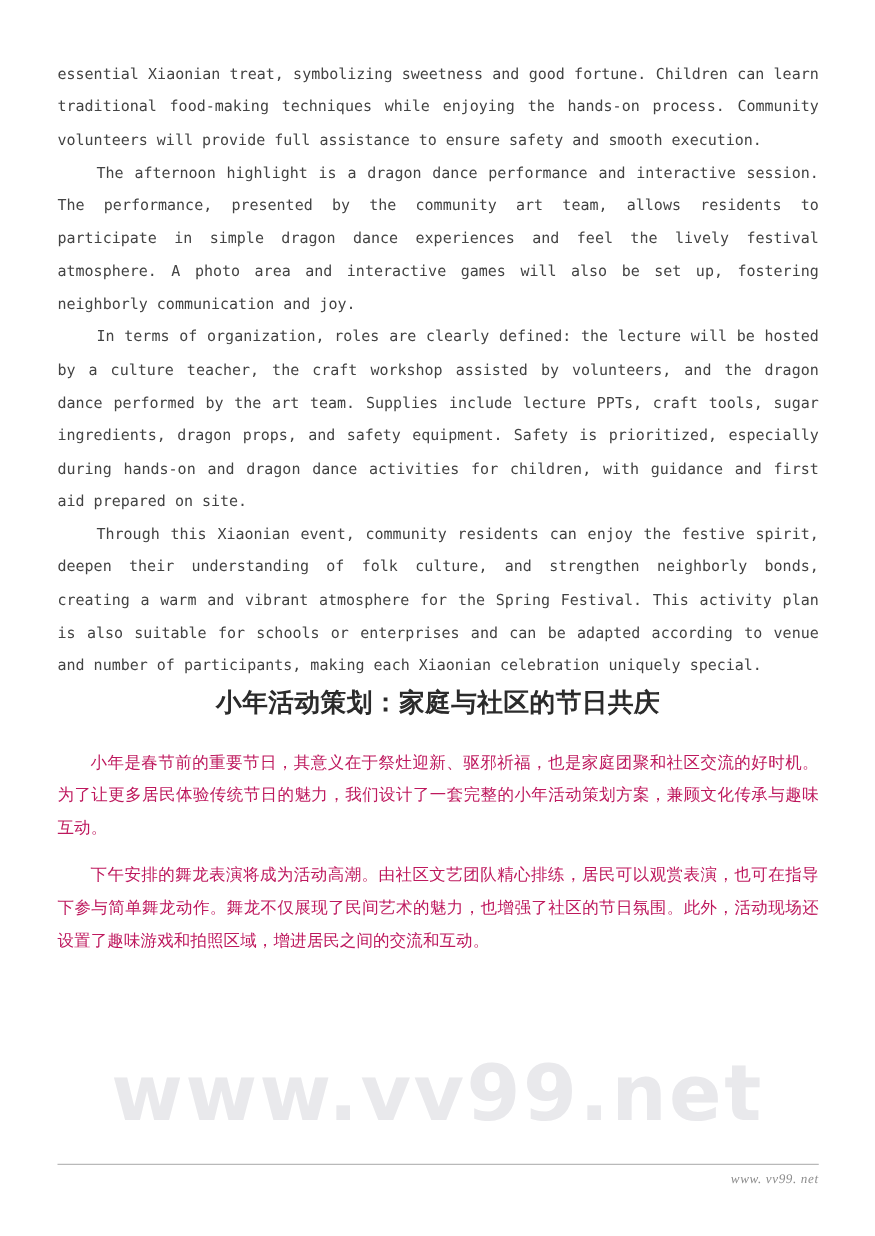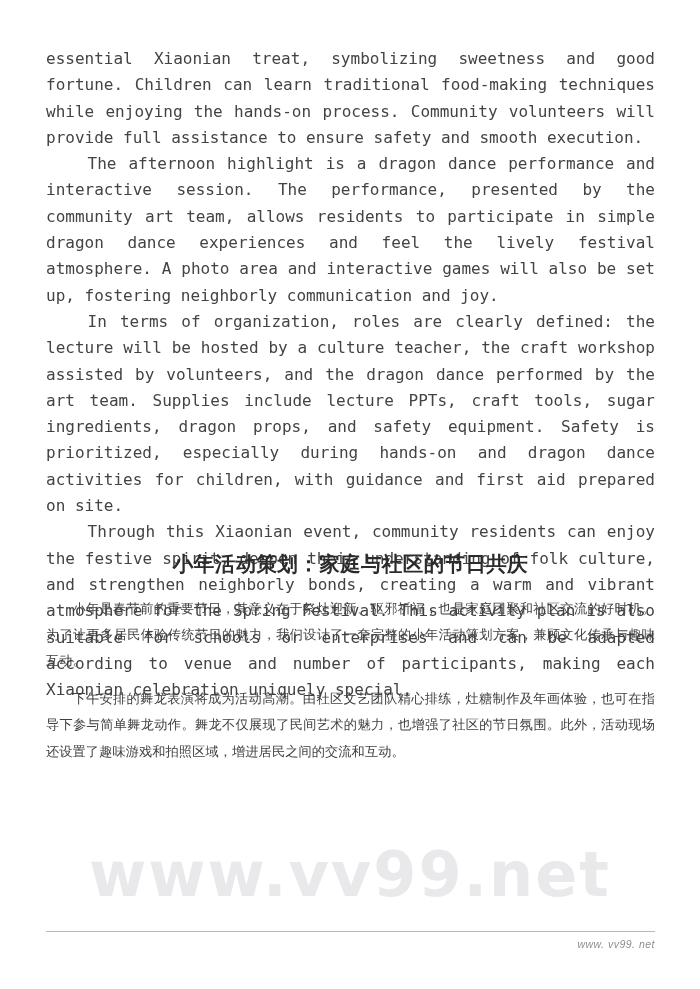--- a/index.html
+++ b/index.html
@@ -51,21 +51,21 @@
   .section-en {
     position: absolute;
     left: 46px;
     top: 46px;
     width: 609px;
   }
 
   p.en {
     margin: 0 0 0 0;
     font-family: "DejaVu Sans Mono", "Liberation Mono", monospace;
-    font-size: 16px;
+    font-size: 12px;
     line-height: 26.3px;
     color: #434343;
     text-align: justify;
     text-justify: inter-word;
     text-indent: 0;
     letter-spacing: 0px;
     word-spacing: 0px;
   }
   p.en + p.en {
   }
@@ -76,35 +76,35 @@
   
   .section-cn {
     position: absolute;
     left: 46px;
     top: 551px;
     width: 609px;
   }
 
   h1.cn-title {
     margin: 0 0 18px 0;
-    font-family: Liberation Serif, serif;
+    font-family: Liberation Mono, monospace;
     font-size: 20.5px;
     font-weight: 700;
     color: #2b2b2b;
     text-align: center;
     letter-spacing: 0.4px;
     line-height: 1.35;
   }
 
   p.cn {
     margin: 0;
-    font-family: Liberation Mono, monospace;
+    font-family: Liberation Serif, serif;
     font-size: 13.2px;
     line-height: 26.4px;
-    color: #404040;
+    color: #be185d;
     text-align: justify;
     text-indent: 2em;
     letter-spacing: 0.1px;
   }
   p.cn + p.cn {
     margin-top: 11px;
   }
 
   
   .footer {
@@ -115,21 +115,21 @@
     z-index: 3;
   }
   .footer-rule {
     width: 100%;
     height: 1px;
     background: #b9b9b9;
     margin: 0 0 6px 0;
   }
   .footer-url {
     text-align: right;
-    font-family: Liberation Sans, sans-serif;
+    font-family: Liberation Serif, serif;
     font-style: italic;
     font-size: 10.5px;
     color: #8d8d8d;
     letter-spacing: 0.5px;
   }
 </style>
 </head>
 <body>
 
 <div class="page">
@@ -141,21 +141,21 @@
     <div class="section-en">
       <p class="en">essential Xiaonian treat, symbolizing sweetness and good fortune. Children can learn traditional food-making techniques while enjoying the hands-on process. Community volunteers will provide full assistance to ensure safety and smooth execution.</p>
       <p class="en indent">The afternoon highlight is a dragon dance performance and interactive session. The performance, presented by the community art team, allows residents to participate in simple dragon dance experiences and feel the lively festival atmosphere. A photo area and interactive games will also be set up, fostering neighborly communication and joy.</p>
       <p class="en indent">In terms of organization, roles are clearly defined: the lecture will be hosted by a culture teacher, the craft workshop assisted by volunteers, and the dragon dance performed by the art team. Supplies include lecture PPTs, craft tools, sugar ingredients, dragon props, and safety equipment. Safety is prioritized, especially during hands-on and dragon dance activities for children, with guidance and first aid prepared on site.</p>
       <p class="en indent">Through this Xiaonian event, community residents can enjoy the festive spirit, deepen their understanding of folk culture, and strengthen neighborly bonds, creating a warm and vibrant atmosphere for the Spring Festival. This activity plan is also suitable for schools or enterprises and can be adapted according to venue and number of participants, making each Xiaonian celebration uniquely special.</p>
     </div>
 
     <div class="section-cn">
       <h1 class="cn-title">小年活动策划：家庭与社区的节日共庆</h1>
       <p class="cn">小年是春节前的重要节日，其意义在于祭灶迎新、驱邪祈福，也是家庭团聚和社区交流的好时机。为了让更多居民体验传统节日的魅力，我们设计了一套完整的小年活动策划方案，兼顾文化传承与趣味互动。</p>
-      <p class="cn">下午安排的舞龙表演将成为活动高潮。由社区文艺团队精心排练，灶糖制作及年画体验，也可在指导下参与简单舞龙动作。舞龙不仅展现了民间艺术的魅力，也增强了社区的节日氛围。此外，活动现场还设置了趣味游戏和拍照区域，增进居民之间的交流和互动。</p>
+      <p class="cn">下午安排的舞龙表演将成为活动高潮。由社区文艺团队精心排练，居民可以观赏表演，也可在指导下参与简单舞龙动作。舞龙不仅展现了民间艺术的魅力，也增强了社区的节日氛围。此外，活动现场还设置了趣味游戏和拍照区域，增进居民之间的交流和互动。</p>
     </div>
 
   </div>
 
   <div class="footer">
     <div class="footer-rule"></div>
     <div class="footer-url">www. vv99. net</div>
   </div>
 
 </div>

